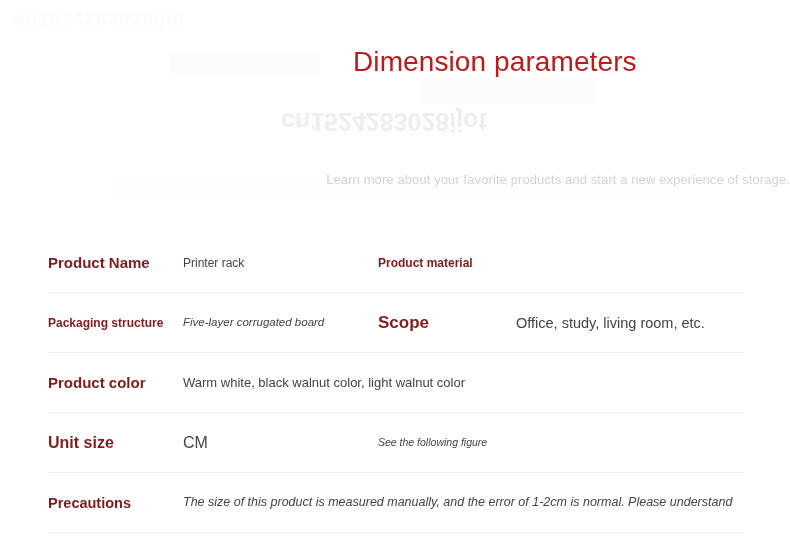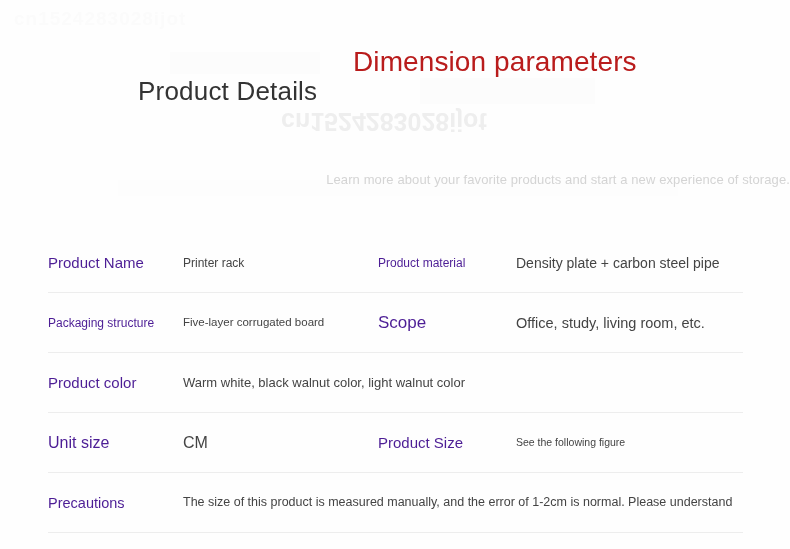--- a/index.html
+++ b/index.html
@@ -114,38 +114,39 @@
     box-sizing: border-box;
     position: relative;
   }
   .spec-row.first {
     border-top: none;
   }
   .spec-row.last {
     border-bottom: 1px solid #ededed;
   }
   .cell-label {
-    color: #4c1d95;
+    color: #7f1d1d;
     flex: none;
     padding-right: 4px;
     box-sizing: border-box;
+    font-weight: bold;
   }
   .cell-value {
     color: #444444;
     flex: none;
     box-sizing: border-box;
     padding-right: 6px;
   }
   
   .c1 { width: 135px; }
   .c2 { width: 195px; }
   .c3 { width: 138px; }
   .c4 { width: 227px; }
   .c-wide { width: 560px; }
-  .lh-tight { line-height: 1.25; }
+  .lh-tight { line-height: 1.25; font-style: italic; }
 
   .r1-label { font-size: 15px; }
   .r1-value { font-size: 12px; }
   .r1-label2 { font-size: 12px; }
   .r1-value2 { font-size: 14px; }
 
   .r2-label { font-size: 12px; }
   .r2-value { font-size: 11.5px; line-height: 1.3; }
   .r2-label2 { font-size: 17px; }
   .r2-value2 { font-size: 14.5px; }
@@ -167,50 +168,47 @@
 <div class="page">
 
   <div class="wm wm-top">cn1524283028ijot</div>
   <div class="wm wm-mid">cn1524283028ijot</div>
 
   <div class="ghost ghost-a"></div>
   <div class="ghost ghost-b"></div>
   <div class="ghost ghost-c"></div>
 
   <div class="header">
-    <div class="title-main">Product Details</div>
     <div class="title-accent">Dimension parameters</div>
     <div class="subtitle">Learn more about your favorite products and start a new experience of storage.</div>
   </div>
 
   <div class="spec-table">
 
     <div class="spec-row first">
       <div class="cell-label c1 r1-label">Product Name</div>
       <div class="cell-value c2 r1-value">Printer rack</div>
       <div class="cell-label c3 r1-label2">Product material</div>
-      <div class="cell-value c4 r1-value2">Density plate + carbon steel pipe</div>
     </div>
 
     <div class="spec-row">
       <div class="cell-label c1 r2-label">Packaging structure</div>
       <div class="cell-value c2 r2-value lh-tight">Five-layer corrugated board</div>
       <div class="cell-label c3 r2-label2">Scope</div>
       <div class="cell-value c4 r2-value2">Office, study, living room, etc.</div>
     </div>
 
     <div class="spec-row">
       <div class="cell-label c1 r3-label">Product color</div>
       <div class="cell-value c-wide r3-value">Warm white, black walnut color, light walnut color</div>
     </div>
 
     <div class="spec-row">
       <div class="cell-label c1 r4-label">Unit size</div>
       <div class="cell-value c2 r4-value">CM</div>
-      <div class="cell-label c3 r4-label2">Product Size</div>
       <div class="cell-value c4 r4-value2 lh-tight">See the following figure</div>
     </div>
 
     <div class="spec-row last">
       <div class="cell-label c1 r5-label">Precautions</div>
       <div class="cell-value c-wide r5-value lh-tight">The size of this product is measured manually, and the error of 1-2cm is normal. Please understand</div>
     </div>
 
   </div>
 </div>

